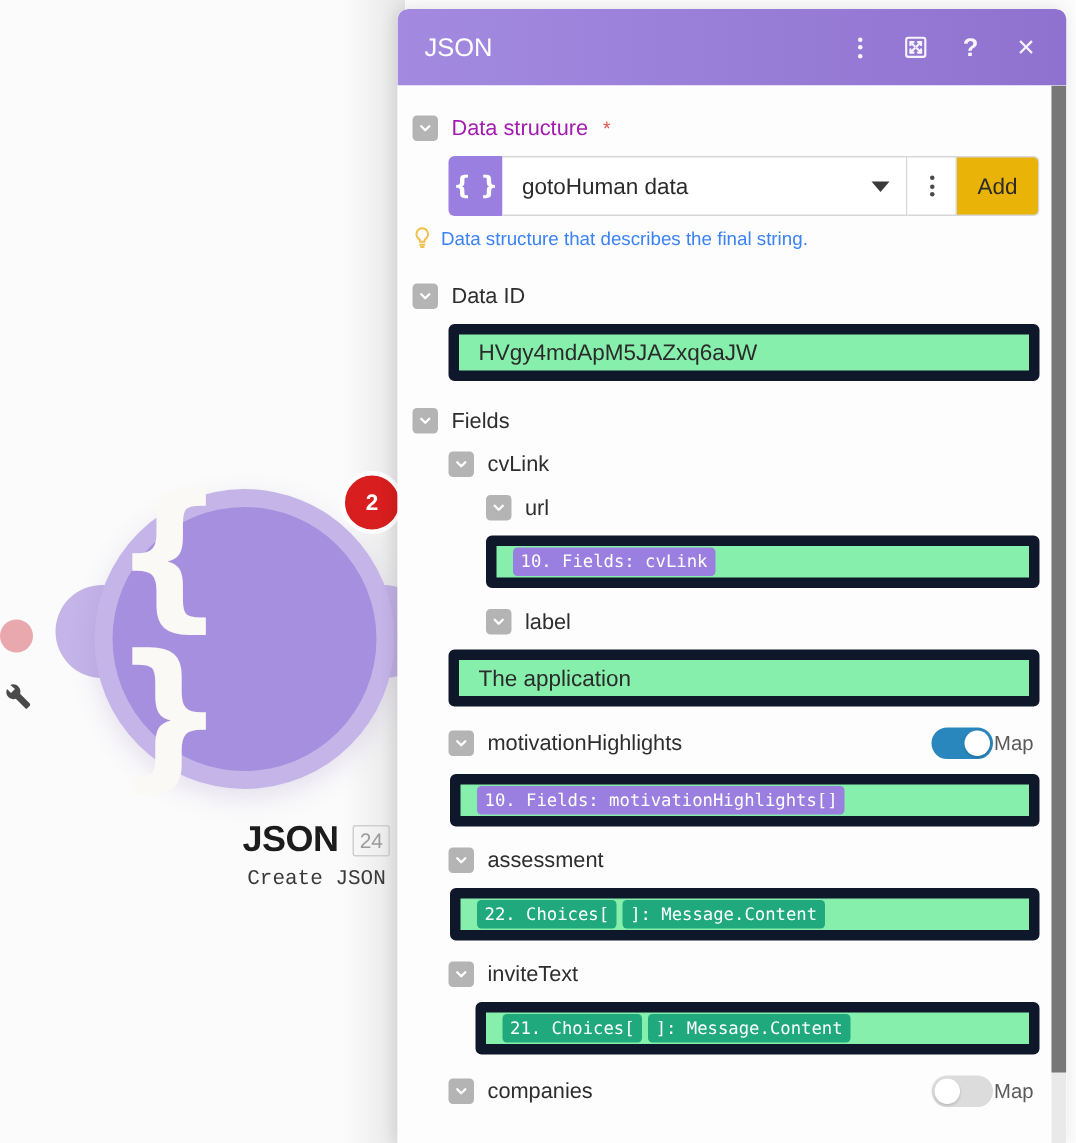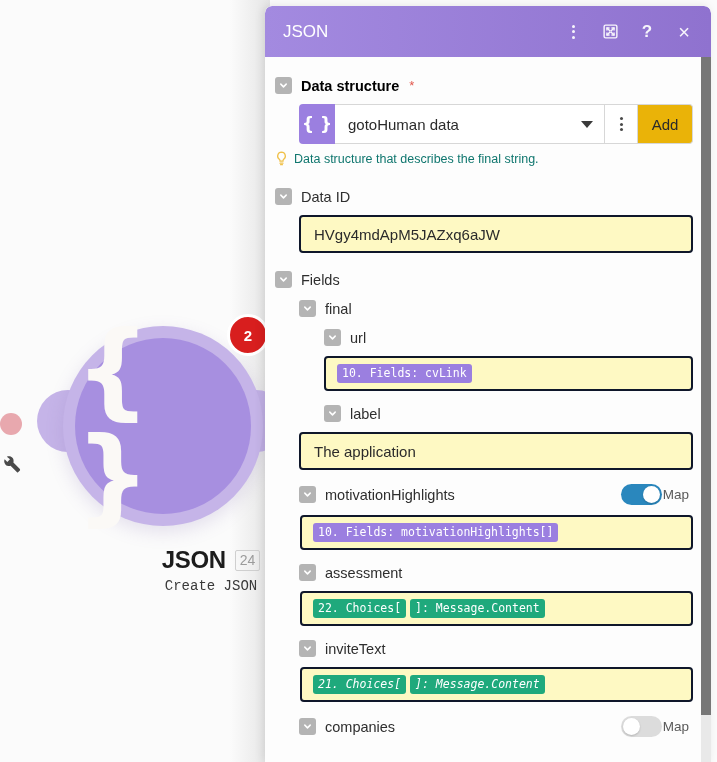--- a/index.html
+++ b/index.html
@@ -221,30 +221,30 @@
     display: flex;
     align-items: center;
     justify-content: center;
     cursor: pointer;
   }
   .chk svg { display: block; }
   .lbl {
     font-size: 14.5px;
     color: #2e2e2e;
   }
-  .lbl.bold { font-weight: 700; font-size: 14.5px; color: #000000; }
+  .lbl.bold { font-weight: 400; font-size: 14.5px; color: #a21caf; }
   .req { color: #e2574c; font-size: 13px; margin-left: 1px; }
 
   .indent-1 { margin-left: 0px; }
   .indent-2 { margin-left: 24px; }
   .indent-3 { margin-left: 49px; align-items: flex-end; }
 
   .field-box {
-    background: #fef9c3;
-    border: 2px solid #0f172a;
+    background: #86efac;
+    border: 7px solid #0f172a;
     border-radius: 4px;
     min-height: 36px;
     display: flex;
     align-items: center;
     padding: 0 13px;
     font-size: 15px;
     color: #2b2b2b;
   }
   .field-box.chipbox { padding: 0 11px; min-height: 35px; text-align: right; }
 
@@ -263,21 +263,21 @@
   .chip-gap { display: inline-block; width: 4px; }
 
   .hint-row {
     display: flex;
     align-items: flex-start;
     gap: 6px;
     margin-left: 0px;
   }
   .hint-text {
     font-size: 12.5px;
-    color: #0f766e;
+    color: #3b82f6;
   }
   .bulb { margin-top: -1px; }
 
   
   .ds-row {
     display: flex;
     align-items: stretch;
     height: 40px;
   }
   .ds-icon {
@@ -505,21 +505,21 @@
     </div>
 
     <div class="sp-12"></div>
 
     <div class="row indent-2">
       <span class="chk">
         <svg width="9" height="9" viewBox="0 0 10 10">
             <path d="M2 3.5l3 3 3-3" stroke="#ffffff" stroke-width="1.7" fill="none" stroke-linecap="round" stroke-linejoin="round"></path>
           </svg>
       </span>
-      <span class="lbl">final</span>
+      <span class="lbl">cvLink</span>
     </div>
 
     <div class="sp-12"></div>
 
     <div class="row indent-3">
       <span class="chk">
         <svg width="9" height="9" viewBox="0 0 10 10">
             <path d="M2 3.5l3 3 3-3" stroke="#ffffff" stroke-width="1.7" fill="none" stroke-linecap="round" stroke-linejoin="round"></path>
           </svg>
       </span>
@@ -595,21 +595,21 @@
       <span class="chk">
         <svg width="9" height="9" viewBox="0 0 10 10">
             <path d="M2 3.5l3 3 3-3" stroke="#ffffff" stroke-width="1.7" fill="none" stroke-linecap="round" stroke-linejoin="round"></path>
           </svg>
       </span>
       <span class="lbl">inviteText</span>
     </div>
 
     <div class="sp-10"></div>
 
-    <div class="field-box chipbox" style="margin-left:25px;font-style:italic;">
+    <div class="field-box chipbox" style="margin-left:42px;">
       <span class="chip green">21. Choices[</span>
       <span class="chip-gap"></span>
       <span class="chip green">]: Message.Content</span>
     </div>
 
     <div class="sp-14"></div>
 
     <div class="row indent-2">
       <span class="chk">
         <svg width="9" height="9" viewBox="0 0 10 10">

